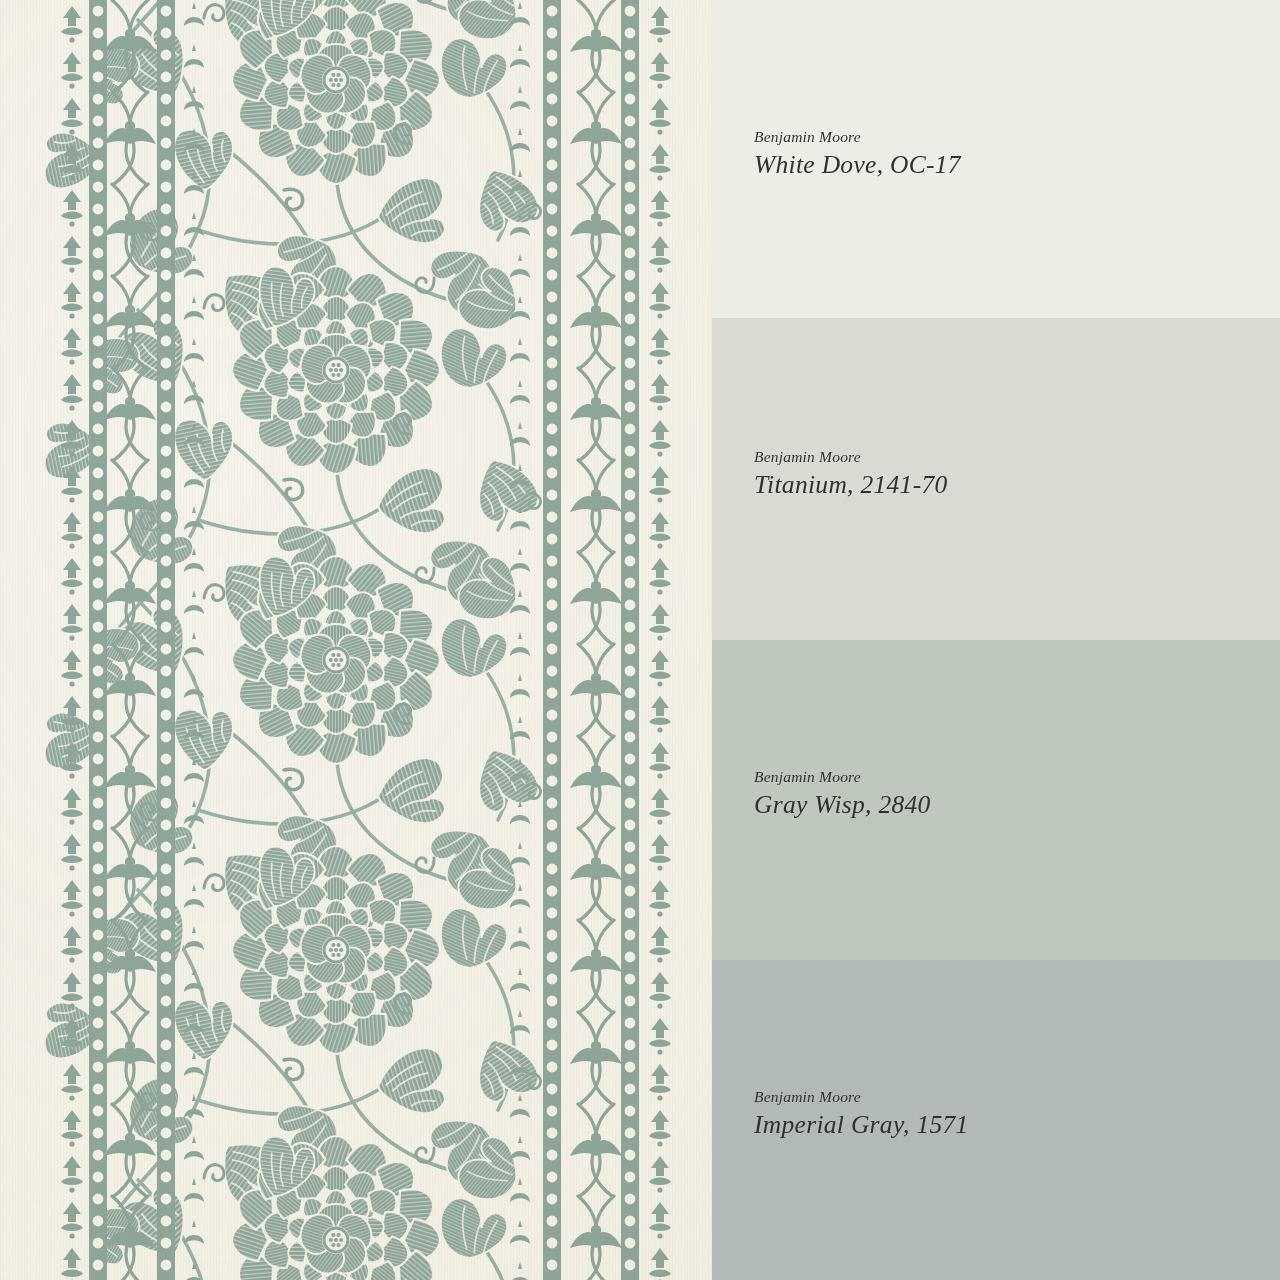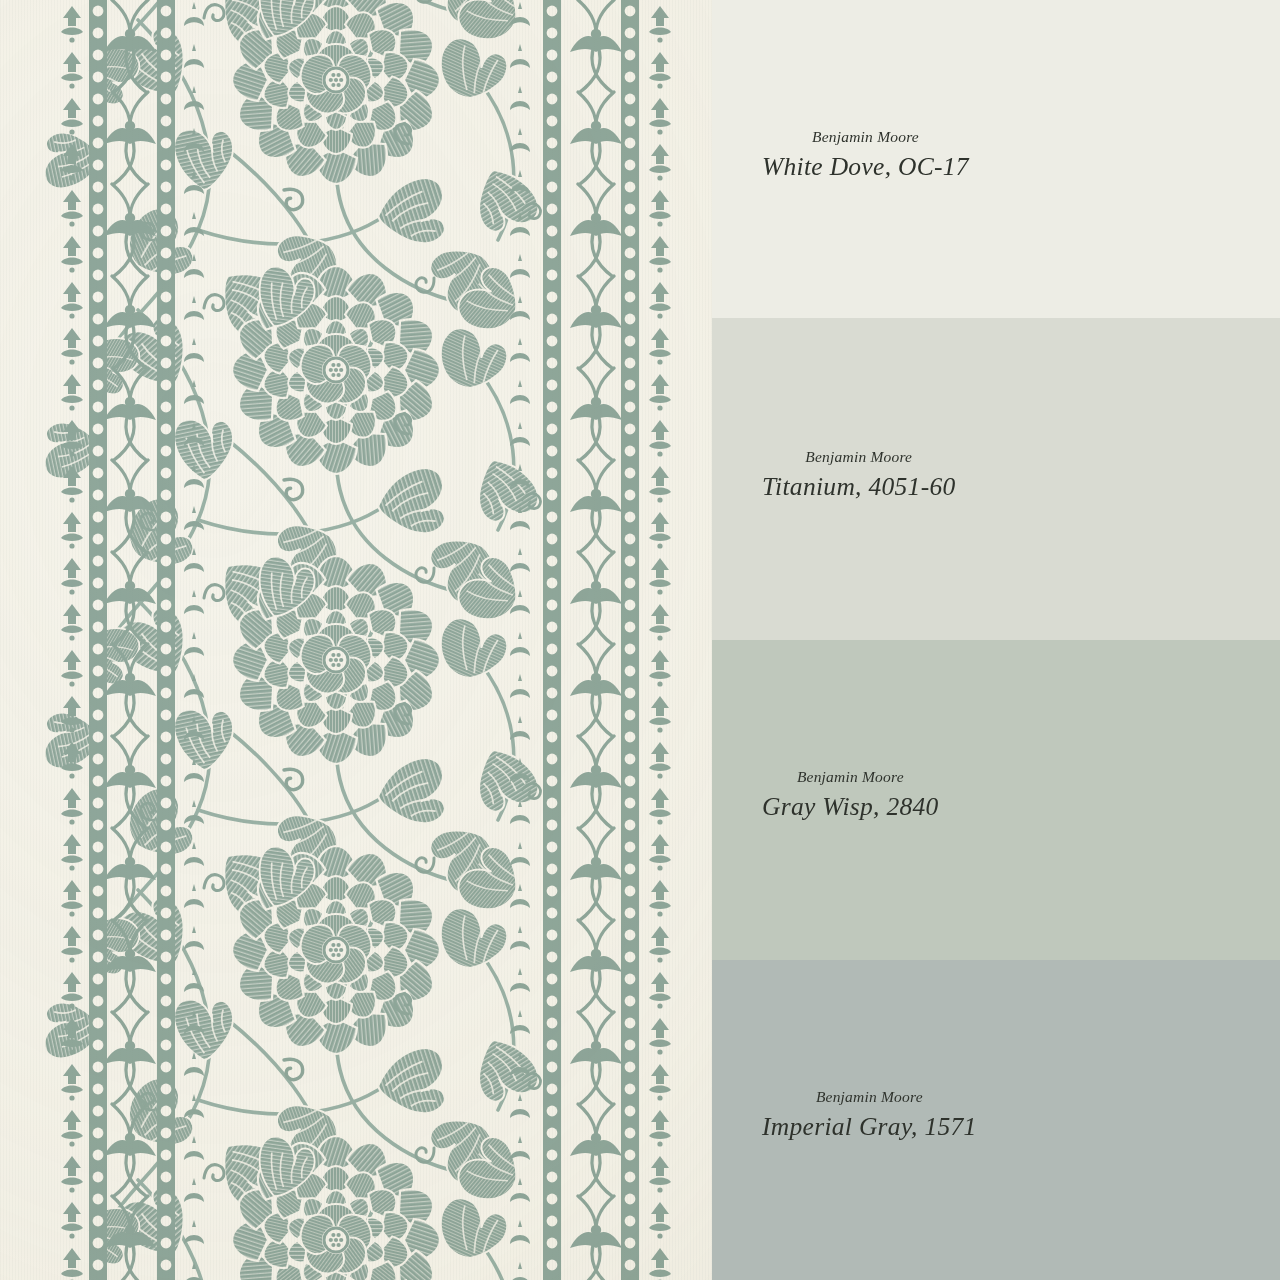--- a/index.html
+++ b/index.html
@@ -20,34 +20,34 @@
     pointer-events:none;z-index:6;
   }
   #wallpaper .warm{
     position:absolute;inset:0;
     background:radial-gradient(120% 90% at 30% 35%, rgba(255,255,255,.35), rgba(233,228,212,.22) 70%, rgba(224,218,200,.35) 100%);
     pointer-events:none;z-index:7;mix-blend-mode:multiply;opacity:.55;
   }
   .svg-layer{position:absolute;left:0;top:0;width:712px;height:1280px;}
 
   
-  #swatches{position:absolute;left:712px;top:0;width:568px;height:1280px;text-align:center;}
+  #swatches{position:absolute;left:712px;top:0;width:568px;height:1280px;}
   .swatch{position:absolute;left:0;width:568px;display:block;}
   .swatch .label{
     position:absolute;left:42px;
     color:#2E322C;
     font-family:"Liberation Serif",serif;
   }
   .brand{
     font-style:italic;font-size:15.5px;letter-spacing:.2px;
     line-height:1.1;margin:0 0 6px 0;white-space:nowrap;
   }
   .name{
     font-style:italic;font-size:25.5px;letter-spacing:.3px;
-    line-height:1.1;margin:8px;white-space:nowrap;
+    line-height:1.1;margin:0;white-space:nowrap;
   }
 </style>
 </head>
 <body>
 
 <div id="stage">
 
   <div id="wallpaper">
 
     <svg class="svg-layer" viewBox="0 0 712 1280" preserveAspectRatio="none" xmlns="http://www.w3.org/2000/svg">
@@ -384,21 +384,21 @@
     <div class="swatch" style="top:0px;height:318px;background:#EDEDE5;">
       <div class="label" style="top:128px;">
         <p class="brand">Benjamin Moore</p>
         <p class="name">White Dove, OC-17</p>
       </div>
     </div>
 
     <div class="swatch" style="top:318px;height:322px;background:#D9DBD2;">
       <div class="label" style="top:130px;">
         <p class="brand">Benjamin Moore</p>
-        <p class="name">Titanium, 4051-60</p>
+        <p class="name">Titanium, 2141-70</p>
       </div>
     </div>
 
     <div class="swatch" style="top:640px;height:320px;background:#BFC8BC;">
       <div class="label" style="top:128px;">
         <p class="brand">Benjamin Moore</p>
         <p class="name">Gray Wisp, 2840</p>
       </div>
     </div>
 

